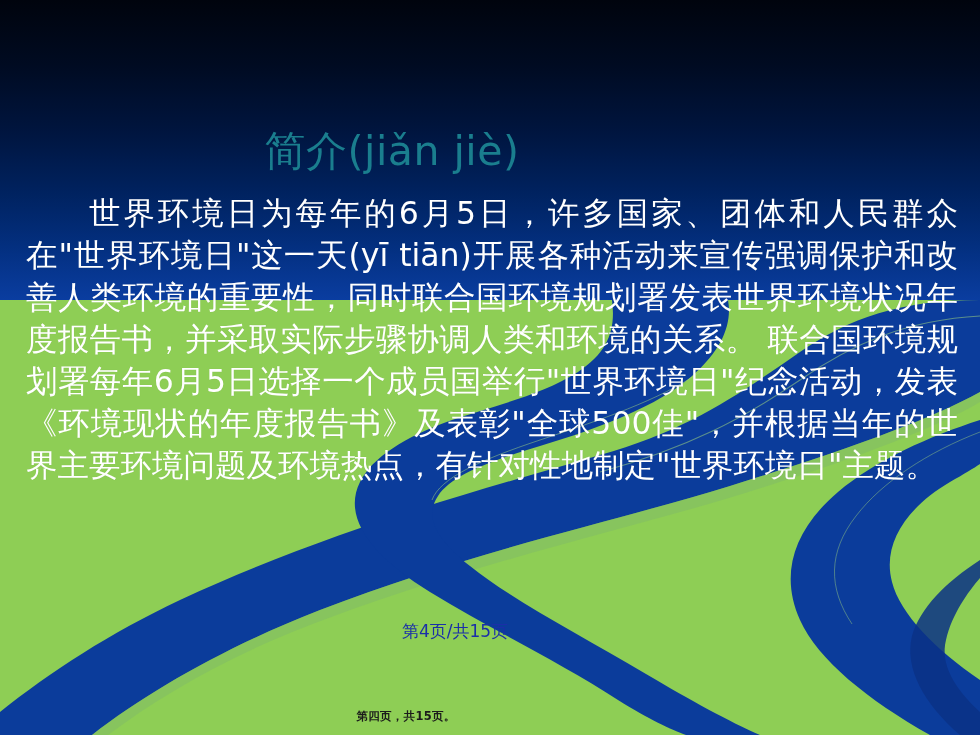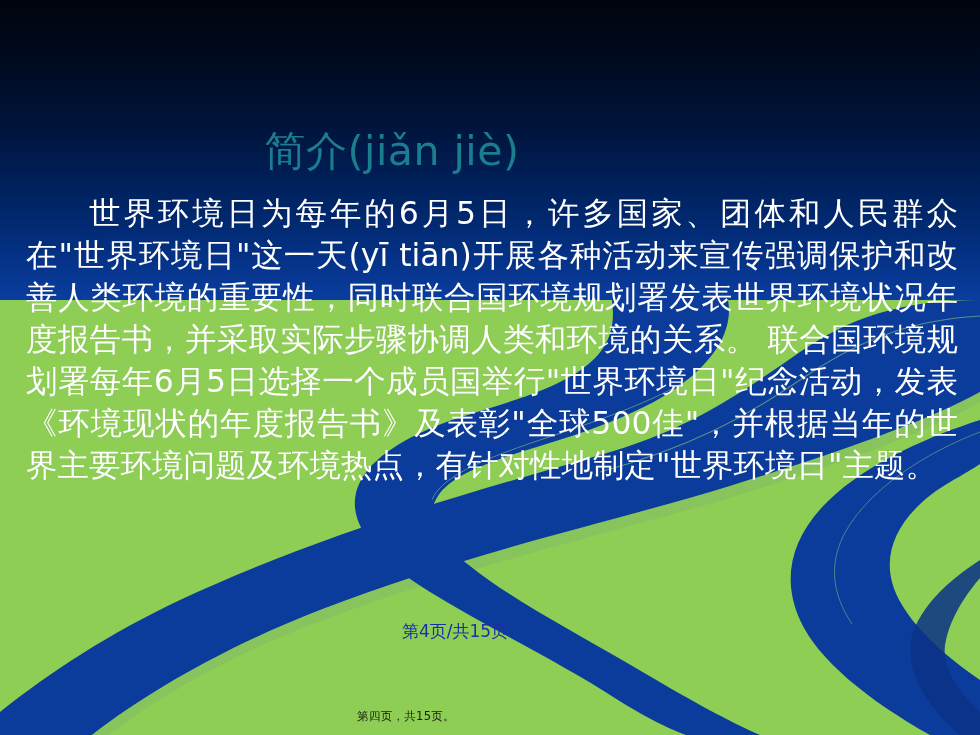--- a/index.html
+++ b/index.html
@@ -102,20 +102,21 @@
   .slide-footer {
     position: absolute;
     left: 0;
     top: 709px;
     width: 812px;
     text-align: center;
     font-size: 11.5px;
     color: #1b1b1b;
     z-index: 7;
     letter-spacing: 0.3px;
+    font-weight: bold;
   }
 </style>
 </head>
 <body>
 
 <div id="slide">
 
   <div class="bg-top"></div>
   <div class="bg-green"></div>
 

